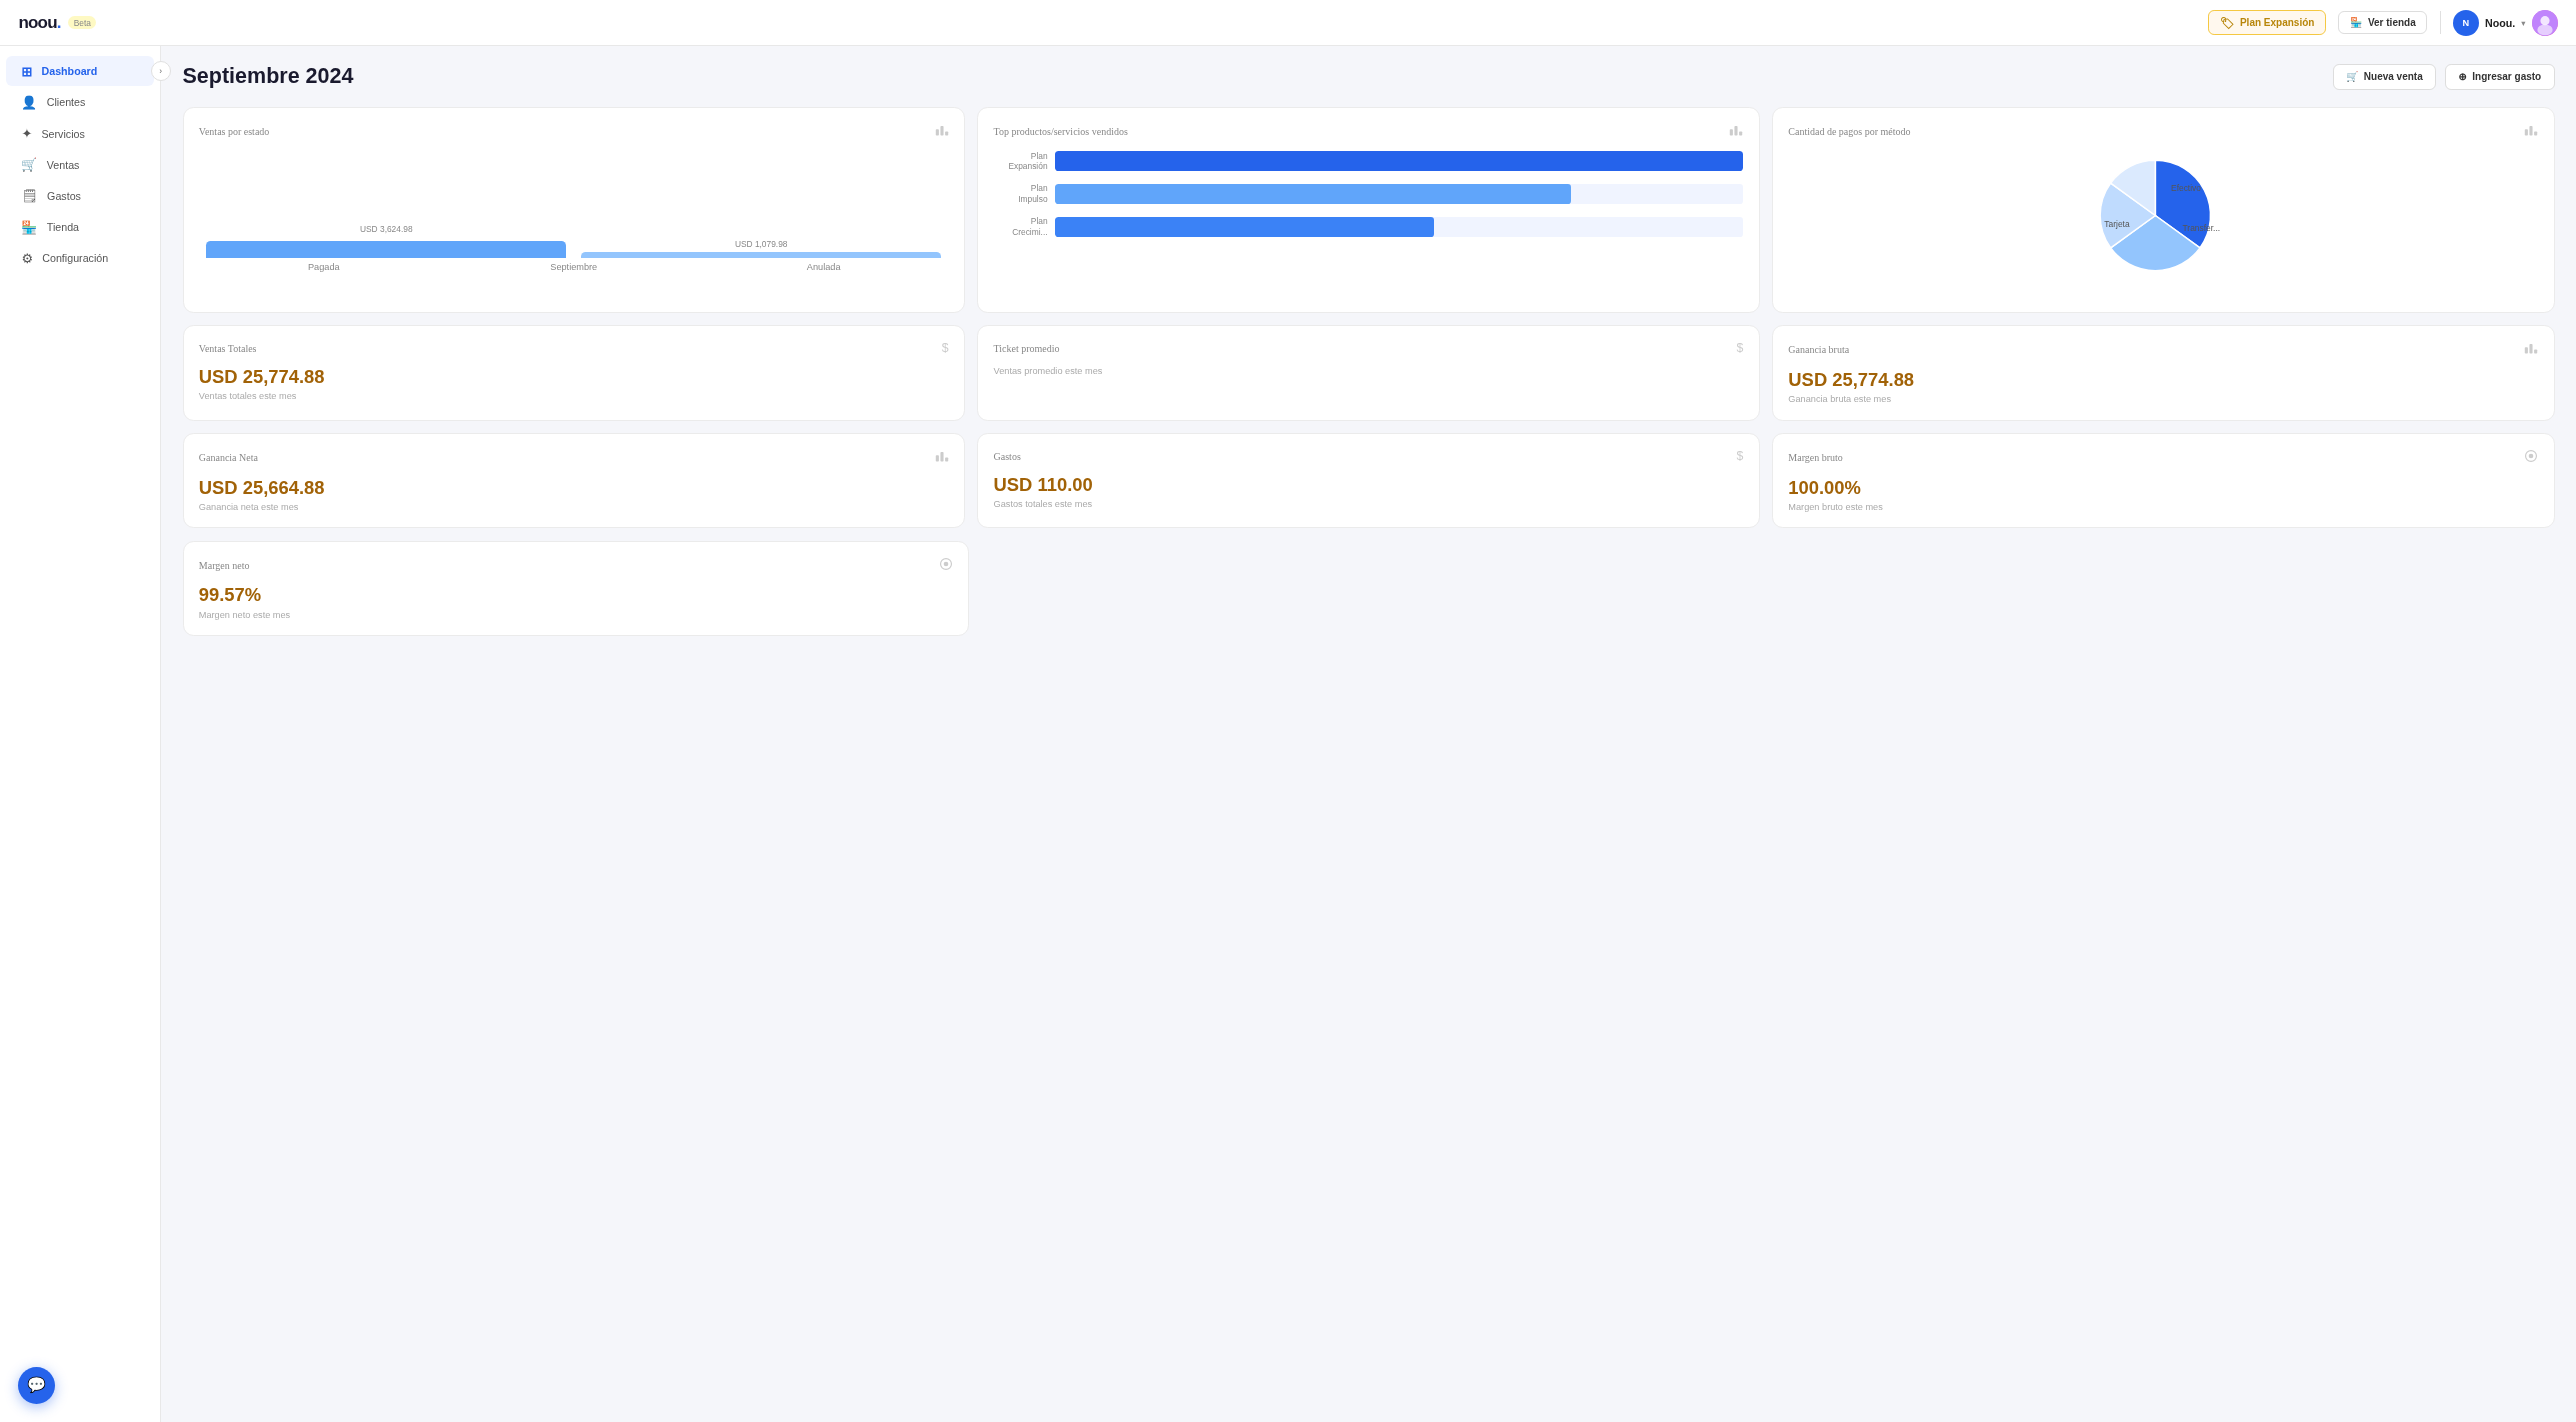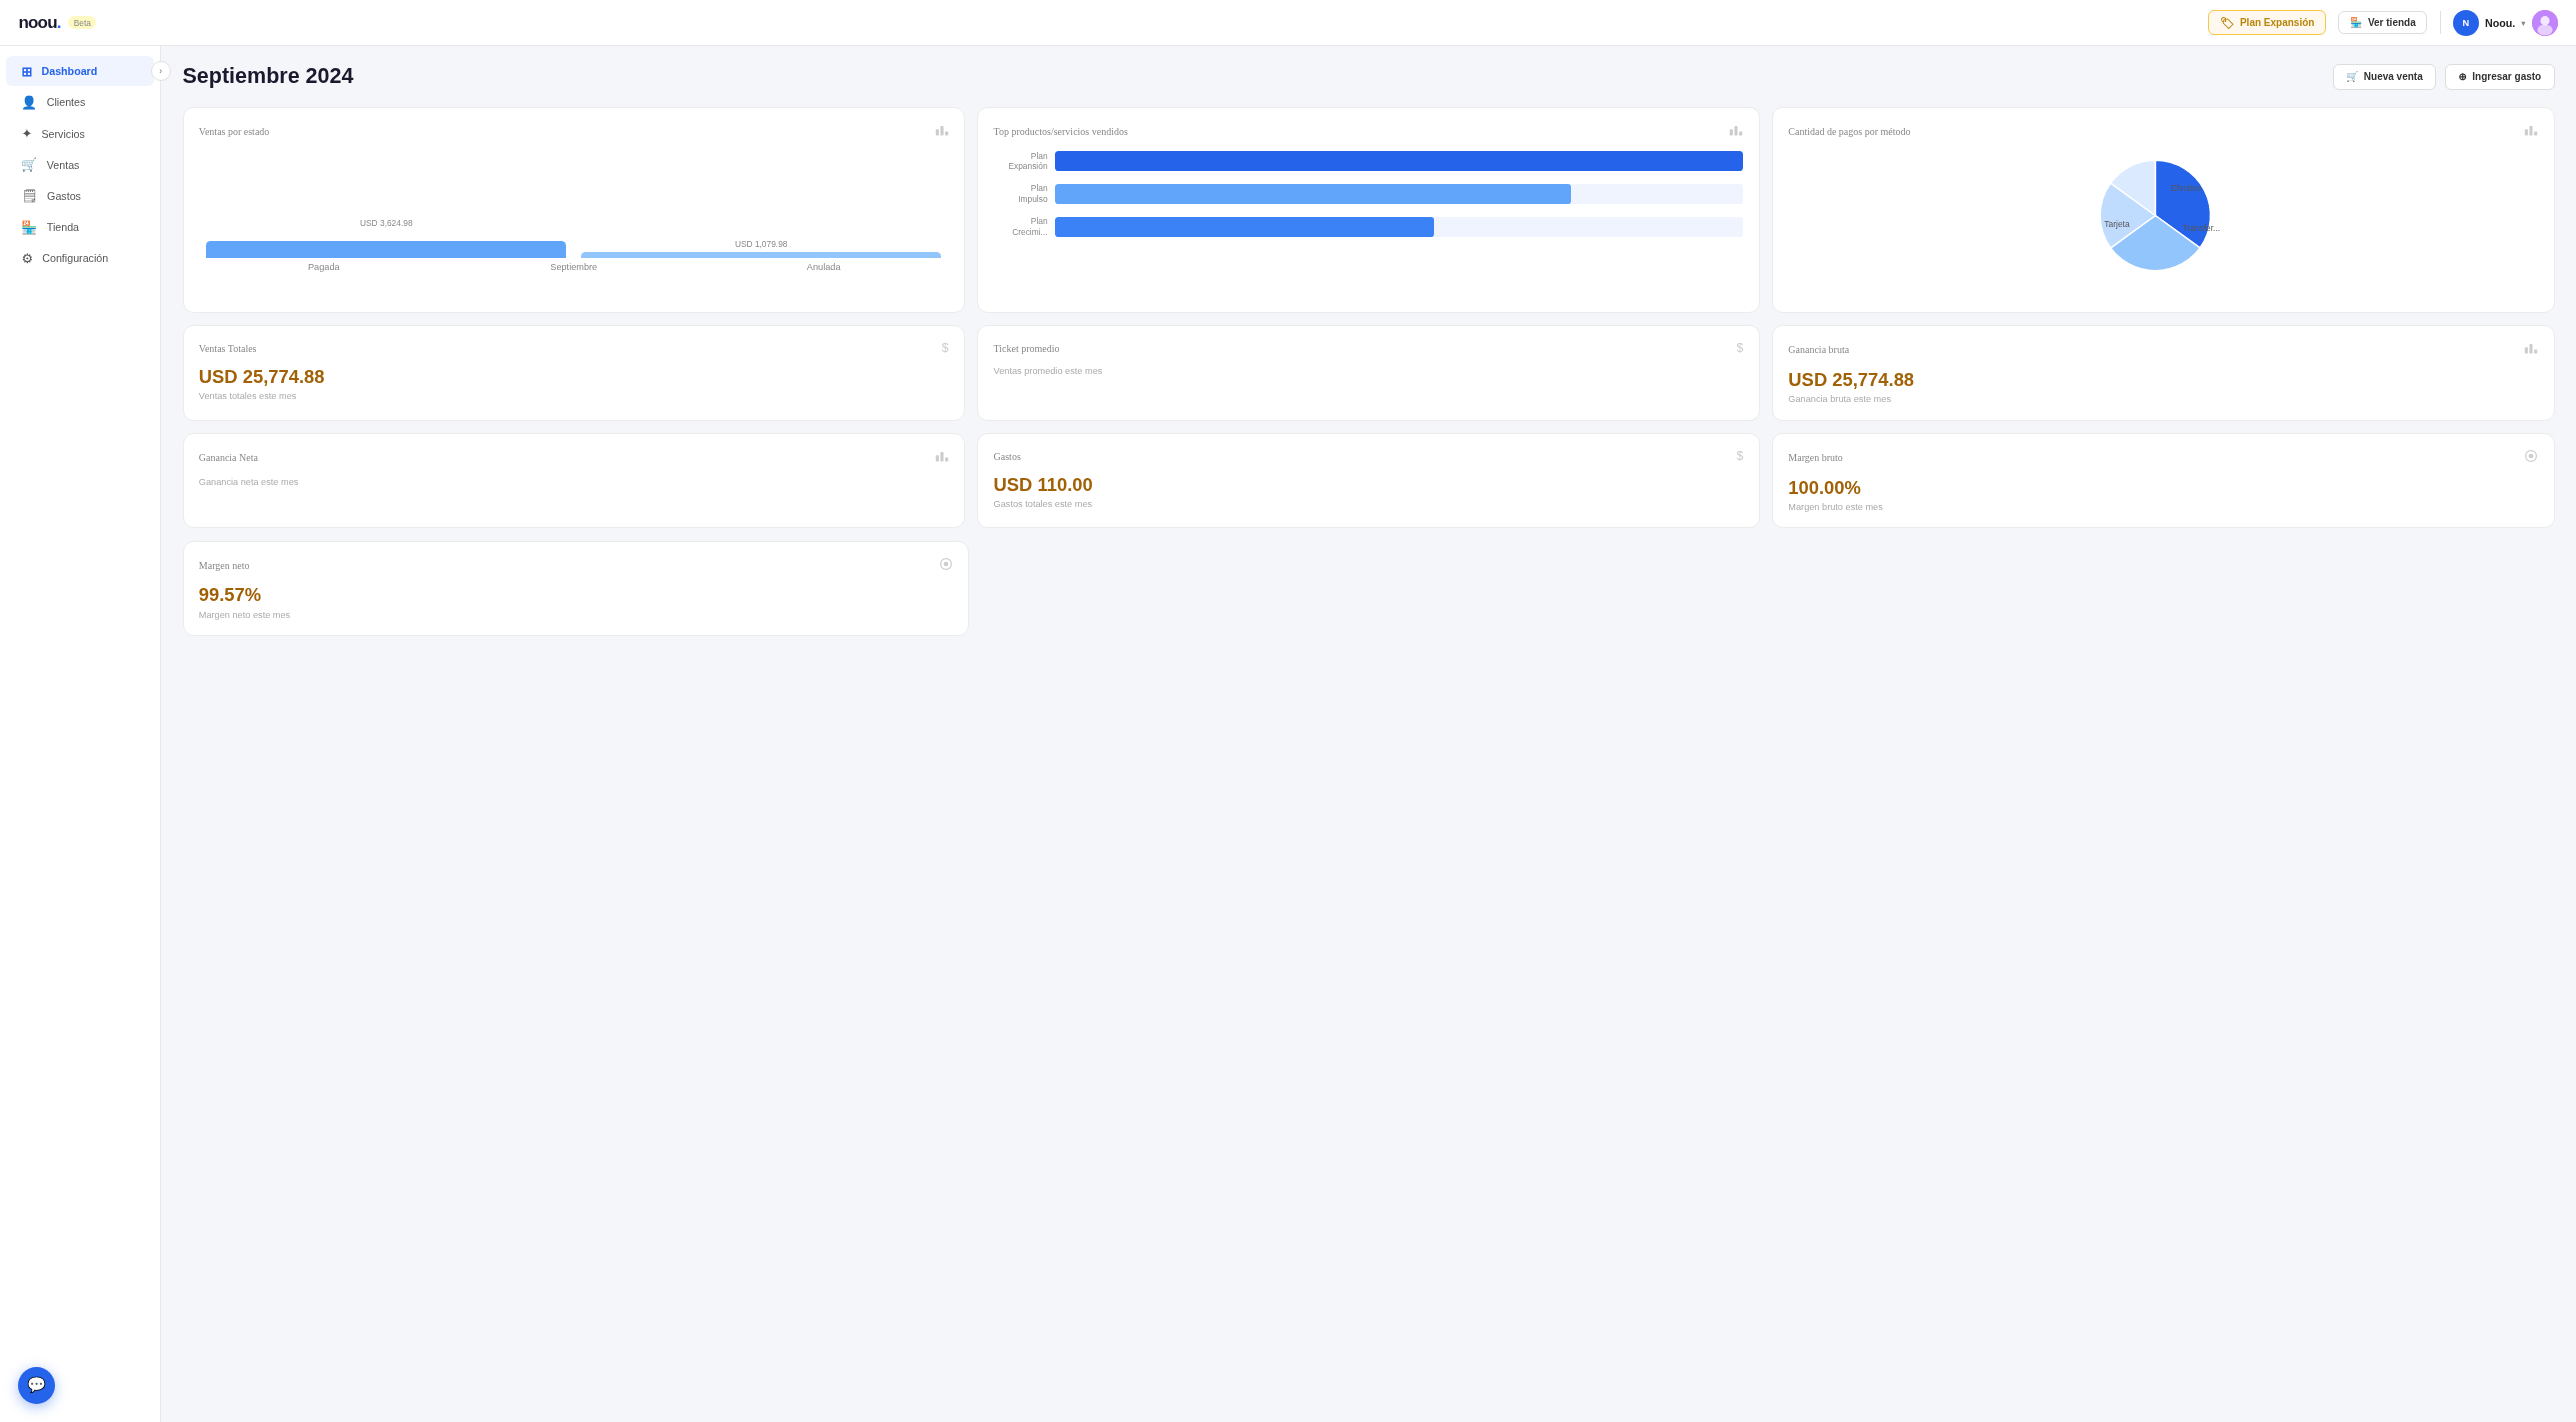--- a/index.html
+++ b/index.html
@@ -159,21 +159,21 @@
             <svg width="14" height="14" viewBox="0 0 18 18" fill="none">
                 <rect x="1" y="8" width="4" height="8" fill="#ccc" rx="1"></rect>
                 <rect x="7" y="4" width="4" height="12" fill="#ccc" rx="1"></rect>
                 <rect x="13" y="11" width="4" height="5" fill="#ccc" rx="1"></rect>
               </svg>
           </span>
         </div>
         <div id="bar-chart-container" style="height:146px; position:relative;">
 
         <div style="display: flex; align-items: flex-end; gap: 15.3px; height: 107px; padding: 0px 7.7px;">
-              <div style="display: flex; flex-direction: column; align-items: center; gap: 13px; flex: 1 1 0%;">
+              <div style="display: flex; flex-direction: column; align-items: center; gap: 7px; flex: 1 1 0%;">
       <span style="font-size:8.4px;color:#888;white-space:nowrap;">USD 3,624.98</span>
       <div style="width:100%;height:17px;background:#60a5fa;border-radius:4.6px 4.6px 0 0;"></div>
     </div>
               <div style="display: flex; flex-direction: column; align-items: center; gap: 3.1px; flex: 1 1 0%;">
       <span style="font-size:8.4px;color:#888;white-space:nowrap;">USD 1,079.98</span>
       <div style="width:100%;height:5.4px;background:#93c5fd;border-radius:4.6px 4.6px 0 0;"></div>
     </div>
             </div>
             <div style="display: flex; gap: 15.3px; padding: 4.6px 7.7px 0px;">
               <div style="flex: 1 1 0%; text-align: center; font-size: 9.2px; color: rgb(136, 136, 136);">Pagada</div>
@@ -283,20 +283,21 @@
         <div class="card-header">
           <span class="card-title">Ganancia Neta</span>
           <span class="card-icon">
             <svg width="14" height="14" viewBox="0 0 18 18" fill="none">
                 <rect x="1" y="8" width="4" height="8" fill="#ccc" rx="1"></rect>
                 <rect x="7" y="4" width="4" height="12" fill="#ccc" rx="1"></rect>
                 <rect x="13" y="11" width="4" height="5" fill="#ccc" rx="1"></rect>
               </svg>
           </span>
         </div>
+        <div class="card-value">USD 25,664.88</div>
         <div class="card-sub">Ganancia neta este mes</div>
       </div>
       <div class="card">
         <div class="card-header">
           <span class="card-title">Gastos</span>
           <span class="card-icon">$</span>
         </div>
         <div class="card-value">USD 110.00</div>
         <div class="card-sub">Gastos totales este mes</div>
       </div>

